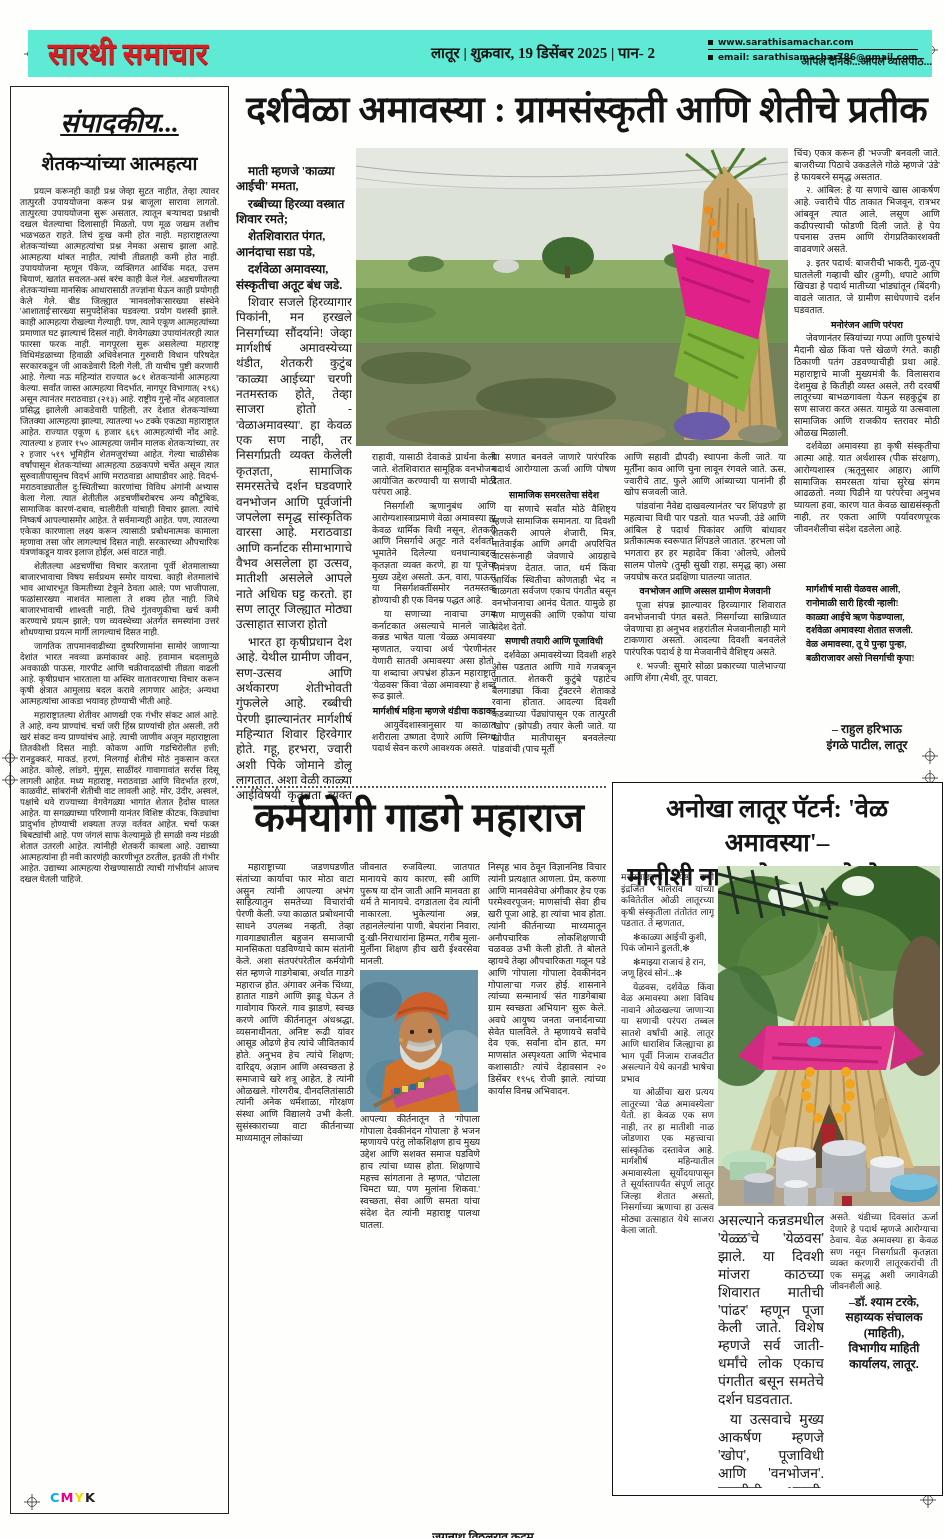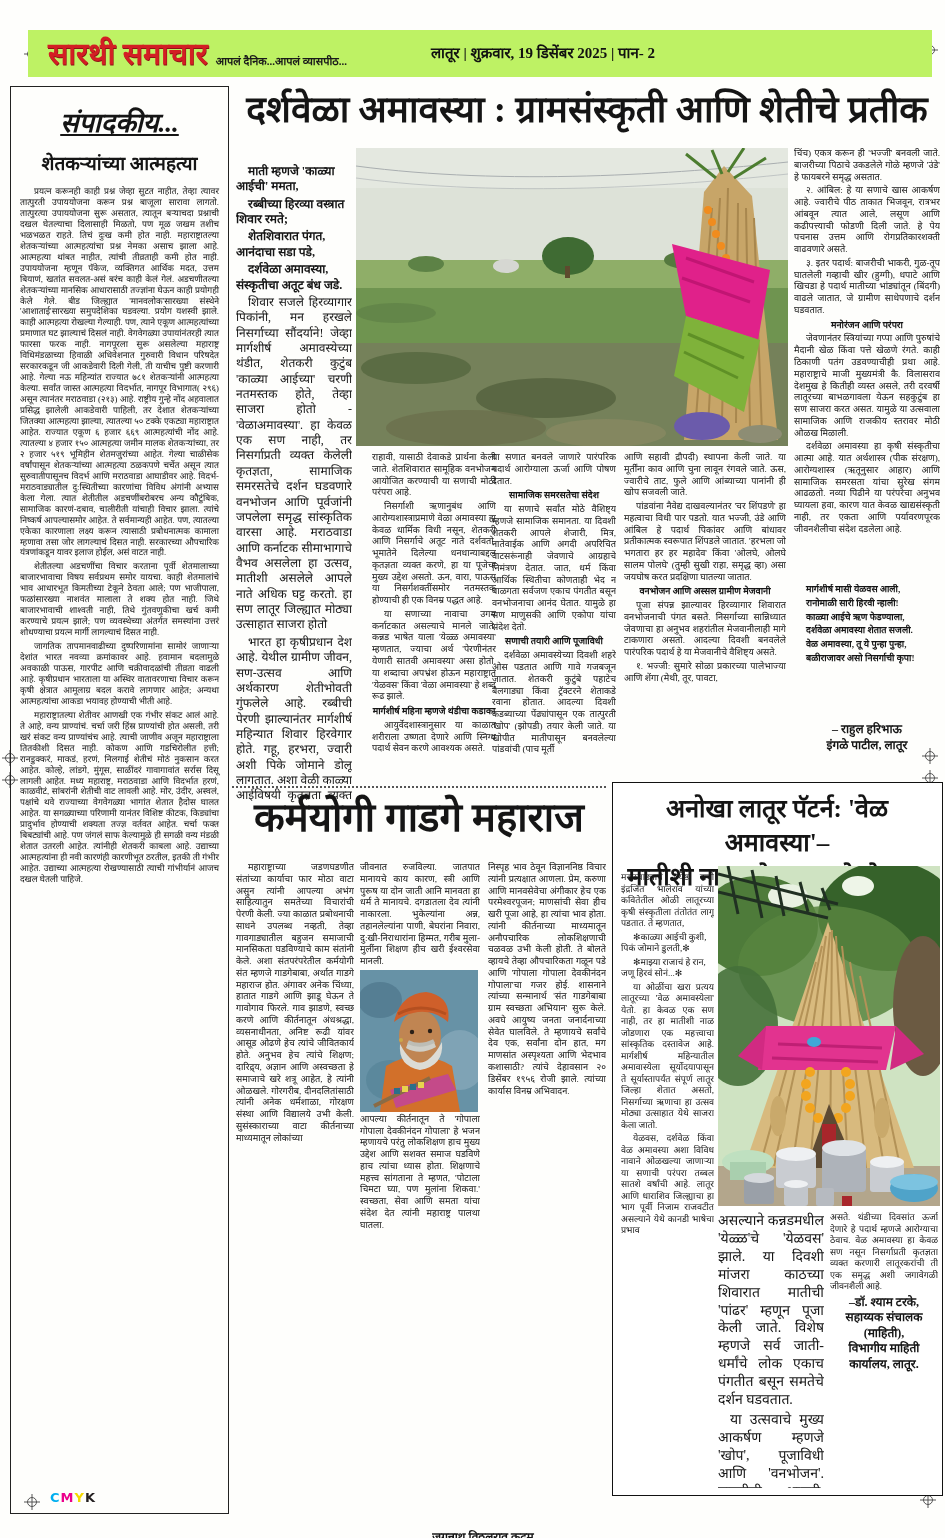--- a/index.html
+++ b/index.html
@@ -4,21 +4,21 @@
 <style>
   html,body{margin:0;padding:0;background:#e8e8e4;}
   .sheet{position:relative;width:945px;height:1538px;background:#fefefc;margin:0 auto;
          font-family:"Liberation Serif","DejaVu Sans",serif;color:#151515;overflow:hidden;}
   
   .cmyk{position:absolute;font-family:"DejaVu Sans",sans-serif;font-weight:bold;font-size:13px;letter-spacing:1px;}
   .cmyk span:nth-child(1){color:#00aeef}.cmyk span:nth-child(2){color:#ec008c}
   .cmyk span:nth-child(3){color:#f4d800}.cmyk span:nth-child(4){color:#231f20}
   .regmark{position:absolute;width:16px;height:16px;}
   
-  .masthead{position:absolute;left:28px;top:30px;width:904px;height:47px;background:#bef264;display:flex;align-items:center;}
+  .masthead{position:absolute;left:28px;top:30px;width:904px;height:47px;background:#5eead4;display:flex;align-items:center;justify-content:space-between;}
   .mast-title{font-size:30px;font-weight:bold;color:#d31e24;margin-left:20px;white-space:nowrap;line-height:1;text-shadow:0.5px 0.5px 0 #8a1313;}
   .mast-tagline{font-size:11px;font-weight:bold;color:#1a1a1a;margin:14px 0 0 8px;white-space:nowrap;}
   .mast-date{position:absolute;left:370px;top:12px;width:290px;text-align:center;font-size:15px;font-weight:bold;color:#111;}
   .mast-contact{position:absolute;right:14px;top:5px;width:210px;font-family:"DejaVu Sans",sans-serif;}
   .mast-contact .row{display:flex;align-items:center;font-size:9px;font-weight:bold;color:#111;padding:2px 0;}
   .mast-contact .row:first-child{border-bottom:1.5px solid #111;}
   .sq{display:inline-block;width:5px;height:5px;background:#111;margin-right:5px;flex:0 0 auto;}
   
   .edbox{position:absolute;left:10px;top:86px;width:219px;height:1428px;border:1.3px solid #222;box-sizing:border-box;padding:14px 9px;overflow:hidden;}
   .ed-section{font-size:27px;font-weight:bold;font-style:italic;text-align:center;text-decoration:underline;margin:2px 0 10px;}
@@ -84,20 +84,30 @@
     <span>C</span><span>M</span><span>Y</span><span>K</span>
   </div>
   <div class="cmyk" style="left:50px;top:1490px">
     <span>C</span><span>M</span><span>Y</span><span>K</span>
   </div>
 
   <div class="masthead">
     <div class="mast-title">सारथी समाचार</div>
     <div class="mast-tagline">आपलं दैनिक...आपलं व्यासपीठ...</div>
     <div class="mast-date">लातूर | शुक्रवार, 19 डिसेंबर 2025 | पान- 2</div>
+    <div class="mast-contact">
+      <div class="row">
+          <span class="sq"></span>
+          <span>www.sarathisamachar.com</span>
+        </div>
+      <div class="row">
+          <span class="sq"></span>
+          <span>email: sarathisamachar786@gmail.com</span>
+        </div>
+    </div>
   </div>
 
   <div class="edbox">
     <div class="ed-section">संपादकीय...</div>
     <div class="ed-head">शेतकऱ्यांच्या आत्महत्या</div>
     <div class="ed-body">
       <p>प्रयत्न करूनही काही प्रश्न जेव्हा सुटत नाहीत, तेव्हा त्यावर तात्पुरती उपाययोजना करून प्रश्न बाजूला सारावा लागतो. तात्पुरत्या उपाययोजना सुरू असतात, त्यातून बऱ्याचदा प्रश्नाची दखल घेतल्याचा दिलासाही मिळतो, पण मूळ जखम तशीच भळभळत राहते. तिचं दुःख कमी होत नाही. महाराष्ट्रातल्या शेतकऱ्यांच्या आत्महत्यांचा प्रश्न नेमका असाच झाला आहे. आत्महत्या थांबत नाहीत, त्यांची तीव्रताही कमी होत नाही. उपाययोजना म्हणून पॅकेज, व्यक्तिगत आर्थिक मदत, उत्तम बियाणं, खतांत सवलत-असं बरंच काही केलं गेलं. अडचणीतल्या शेतकऱ्यांच्या मानसिक आधारासाठी तज्ज्ञांना घेऊन काही प्रयोगही केले गेले. बीड जिल्ह्यात 'मानवलोक'सारख्या संस्थेने 'आशाताई'सारख्या समुपदेशिका घडवल्या. प्रयोग यशस्वी झाले. काही आत्महत्या रोखल्या गेल्याही. पण, त्याने एकूण आत्महत्यांच्या प्रमाणात घट झाल्याचं दिसलं नाही. वेगवेगळ्या उपायांनंतरही त्यात फारसा फरक नाही. नागपूरला सुरू असलेल्या महाराष्ट्र विधिमंडळाच्या हिवाळी अधिवेशनात गुरुवारी विधान परिषदेत सरकारकडून जी आकडेवारी दिली गेली, ती याचीच पुष्टी करणारी आहे. गेल्या नऊ महिन्यांत राज्यात ७८१ शेतकऱ्यांनी आत्महत्या केल्या. सर्वांत जास्त आत्महत्या विदर्भात, नागपूर विभागात( २९६) असून त्यानंतर मराठवाडा (२१३) आहे. राष्ट्रीय गुन्हे नोंद अहवालात प्रसिद्ध झालेली आकडेवारी पाहिली, तर देशात शेतकऱ्यांच्या जितक्या आत्महत्या झाल्या, त्यातल्या ५० टक्के एकट्या महाराष्ट्रात आहेत. राज्यात एकूण ६ हजार ६६९ आत्महत्यांची नोंद आहे. त्यातल्या ४ हजार १५० आत्महत्या जमीन मालक शेतकऱ्यांच्या, तर २ हजार ५१९ भूमिहीन शेतमजुरांच्या आहेत. गेल्या चाळीसेक वर्षांपासून शेतकऱ्यांच्या आत्महत्या ठळकपणे चर्चेत असून त्यात सुरुवातीपासूनच विदर्भ आणि मराठवाडा आघाडीवर आहे. विदर्भ-मराठवाड्यातील दु:स्थितीच्या कारणांचा विविध अंगांनी अभ्यास केला गेला. त्यात शेतीतील अडचणींबरोबरच अन्य कौटुंबिक, सामाजिक कारणं-दबाव, चालीरीती यांचाही विचार झाला. त्यांचे निष्कर्ष आपल्यासमोर आहेत. ते सर्वमान्यही आहेत. पण, त्यातल्या एकेका कारणाला लक्ष्य करून त्यासाठी प्रबोधनात्मक कामाला म्हणावा तसा जोर लागल्याचं दिसत नाही. सरकारच्या औपचारिक यंत्रणांकडून यावर इलाज होईल, असं वाटत नाही.</p>
       <p>शेतीतल्या अडचणींचा विचार करताना पूर्वी शेतमालाच्या बाजारभावाचा विषय सर्वप्रथम समोर यायचा. काही शेतमालांचे भाव आधारभूत किमतीच्या टेकूने ठेवता आले; पण भाजीपाला, फळांसारख्या नाशवंत मालाला ते शक्य होत नाही. जिथे बाजारभावाची शाश्वती नाही, तिथे गुंतवणुकीचा खर्च कमी करण्याचे प्रयत्न झाले; पण व्यवस्थेच्या अंतर्गत समस्यांना उत्तरं शोधण्याचा प्रयत्न मार्गी लागल्याचं दिसत नाही.</p>
       <p>जागतिक तापमानवाढीच्या दुष्परिणामांना सामोरं जाणाऱ्या देशांत भारत नवव्या क्रमांकावर आहे. हवामान बदलामुळे अवकाळी पाऊस, गारपीट आणि चक्रीवादळांची तीव्रता वाढली आहे. कृषीप्रधान भारताला या अस्थिर वातावरणाचा विचार करून कृषी क्षेत्रात आमूलाग्र बदल करावे लागणार आहेत; अन्यथा आत्महत्यांचा आकडा भयावह होण्याची भीती आहे.</p>
       <p>महाराष्ट्रातल्या शेतीवर आणखी एक गंभीर संकट आलं आहे. ते आहे, वन्य प्राण्यांचं. चर्चा जरी हिंस्र प्राण्यांची होत असली, तरी खरं संकट वन्य प्राण्यांचंच आहे. त्याची जाणीव अजून महाराष्ट्राला तितकीशी दिसत नाही. कोकण आणि गडचिरोलीत हत्ती; रानडुक्करं, माकडं, हरणं, निलगाई शेतीचं मोठं नुकसान करत आहेत. कोल्हे, लांडगे, मुंगूस, साळींदरं गावागावांत सर्रास दिसू लागली आहेत. मध्य महाराष्ट्र, मराठवाडा आणि विदर्भात हरणं, काळवीटं, सांबरांनी शेतीची वाट लावली आहे. मोर, उंदीर, अस्वलं, पक्षांचे थवे राज्याच्या वेगवेगळ्या भागांत शेतात हैदोस घालत आहेत. या सगळ्याच्या परिणामी यानंतर विशिष्ट कीटक, किड्यांचा प्रादुर्भाव होण्याची शक्यता तज्ज्ञ वर्तवत आहेत. चर्चा फक्त बिबट्यांची आहे. पण जंगलं साफ केल्यामुळे ही सगळी वन्य मंडळी शेतात उतरली आहेत. त्यांनीही शेतकरी काबला आहे. उद्याच्या आत्महत्यांना ही नवी कारणंही कारणीभूत ठरतील, इतकी ती गंभीर आहेत. उद्याच्या आत्महत्या रोखण्यासाठी त्याची गांभीर्यानं आजच दखल घेतली पाहिजे.</p>
@@ -248,22 +258,22 @@
 
   <div class="velbox"></div>
   <div class="h-vel">
     <div>अनोखा लातूर पॅटर्न: 'वेळ अमावस्या'–</div>
     <div>मातीशी नाळ जोडणारा लोकोत्सव!</div>
   </div>
   <div class="col" style="left:621px;top:872px;width:93px;height:616px;font-size:9px">
     <p class="noind">मराठवाड्याचे ज्येष्ठ कवी इंद्रजित भालेराव यांच्या कवितेतील ओळी लातूरच्या कृषी संस्कृतीला तंतोतंत लागू पडतात. ते म्हणतात,</p>
     <p class="poemline" style="font-weight:normal">✻काळ्या आईची कुशी, पिकं जोमाने डुलती,✻</p>
     <p class="poemline" style="font-weight:normal">✻माझ्या राजाचं हे रान, जणू हिरवं सोनं...✻</p>
+    <p>येळवस, दर्शवेळ किंवा वेळ अमावस्या अशा विविध नावाने ओळखल्या जाणाऱ्या या सणाची परंपरा तब्बल सातशे वर्षांची आहे. लातूर आणि धाराशिव जिल्ह्याचा हा भाग पूर्वी निजाम राजवटीत असल्याने येथे कानडी भाषेचा प्रभाव</p>
     <p>या ओळींचा खरा प्रत्यय लातूरच्या 'वेळ अमावस्येला' येतो. हा केवळ एक सण नाही, तर हा मातीशी नाळ जोडणारा एक महत्त्वाचा सांस्कृतिक दस्तावेज आहे. मार्गशीर्ष महिन्यातील अमावास्येला सूर्योदयापासून ते सूर्यास्तापर्यंत संपूर्ण लातूर जिल्हा शेतात असतो, निसर्गाच्या ऋणाचा हा उत्सव मोठ्या उत्साहात येथे साजरा केला जातो.</p>
-    <p>येळवस, दर्शवेळ किंवा वेळ अमावस्या अशा विविध नावाने ओळखल्या जाणाऱ्या या सणाची परंपरा तब्बल सातशे वर्षांची आहे. लातूर आणि धाराशिव जिल्ह्याचा हा भाग पूर्वी निजाम राजवटीत असल्याने येथे कानडी भाषेचा प्रभाव</p>
   </div>
 
   <div class="photo" style="left:718px;top:866px">
     <svg width="222" height="340" viewBox="0 0 222 340">
       <rect width="222" height="340" fill="#cfe3c2"></rect>
       <ellipse cx="40" cy="60" rx="60" ry="50" fill="#4e7b3a"></ellipse>
       <ellipse cx="170" cy="50" rx="70" ry="55" fill="#36622a"></ellipse>
       <ellipse cx="110" cy="100" rx="90" ry="60" fill="#588540" opacity="0.85"></ellipse>
       <ellipse cx="20" cy="160" rx="40" ry="60" fill="#45703a" opacity="0.9"></ellipse>
       <ellipse cx="205" cy="140" rx="30" ry="70" fill="#6b5a42"></ellipse>

